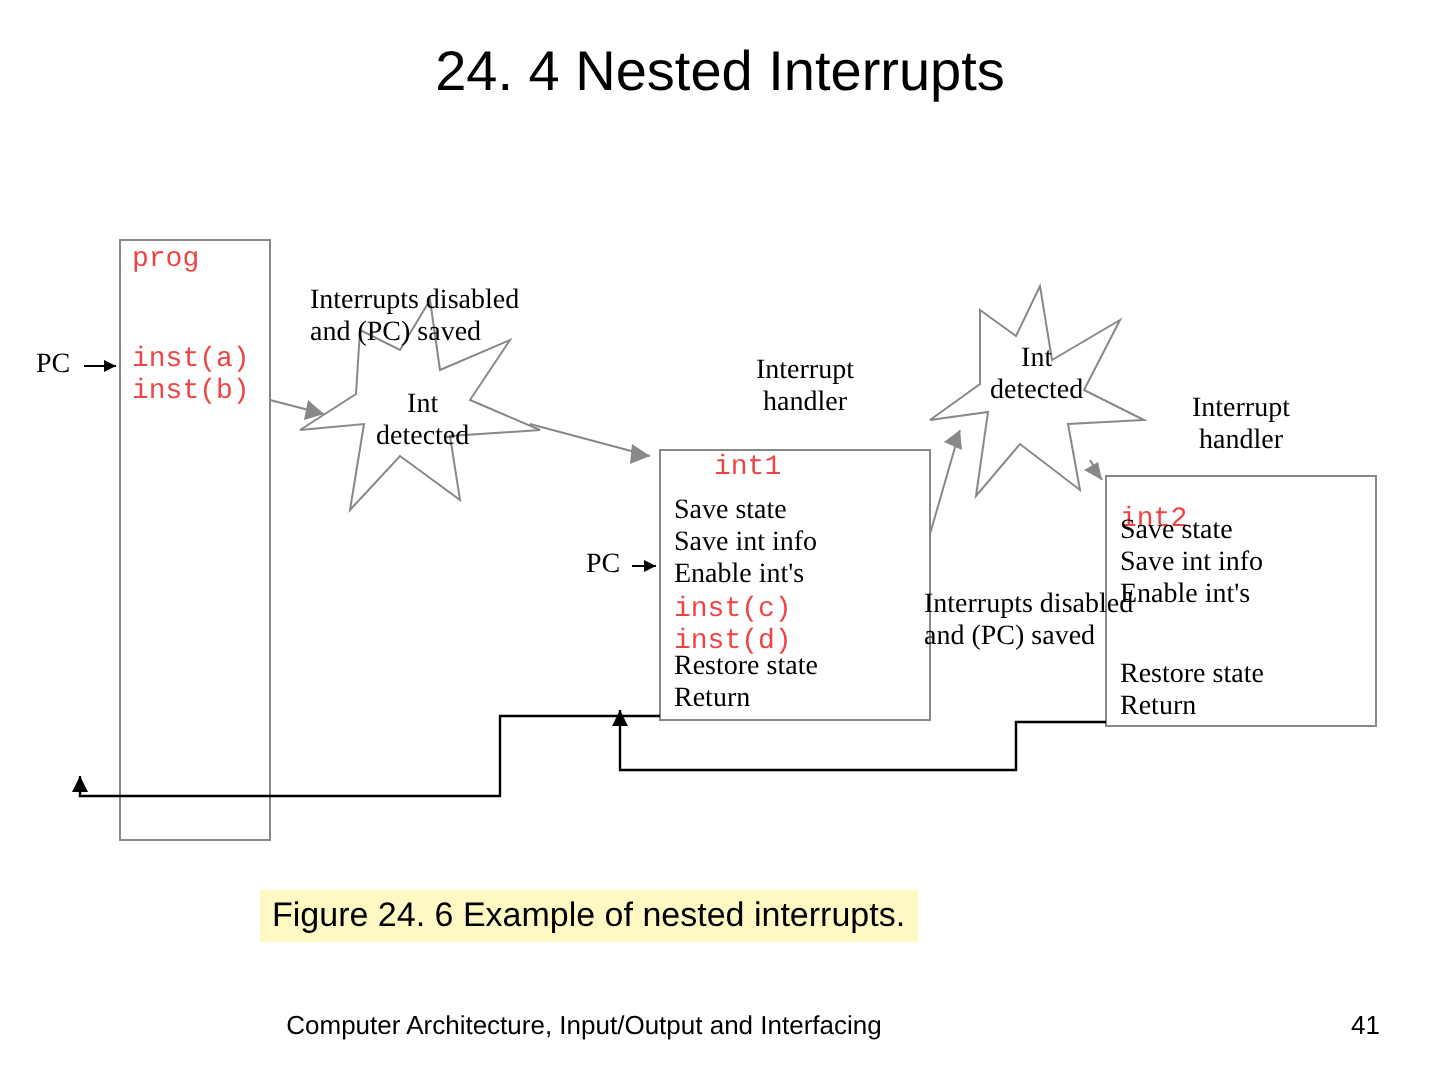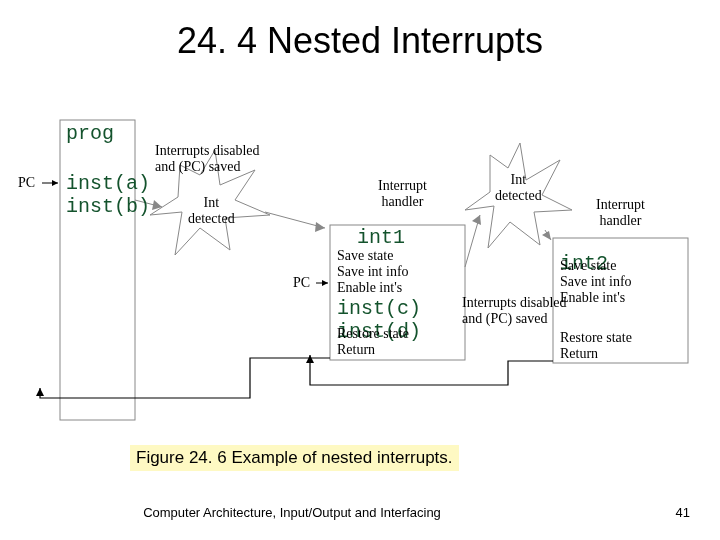--- a/index.html
+++ b/index.html
@@ -12,21 +12,21 @@
     color: #000;
     position: relative;
     overflow: hidden;
   }
   .title {
     position: absolute;
     top: 20px;
     left: 0;
     width: 720px;
     text-align: center;
-    font-size: 36px;
+    font-size: 28px;
   }
   .footer-text {
     position: absolute;
     bottom: 20px;
     left: 0;
     width: 584px;
     text-align: center;
     font-size: 13px;
   }
   .pagenum {
@@ -45,22 +45,22 @@
   }
   .label {
     position: absolute;
     font-size: 14px;
     line-height: 1.15;
     white-space: pre;
     font-family: Liberation Serif, serif;
   }
   .mono {
     font-family: "Courier New", monospace;
-    color: #14532d;
-    font-size: 20px;
+    color: #ef4444;
+    font-size: 14px;
   }
   svg { position: absolute; top: 0; left: 0; }
 </style>
 </head>
 <body>
 
 <div class="title">24. 4    Nested Interrupts</div>
 
 <svg width="720" height="540">
 

